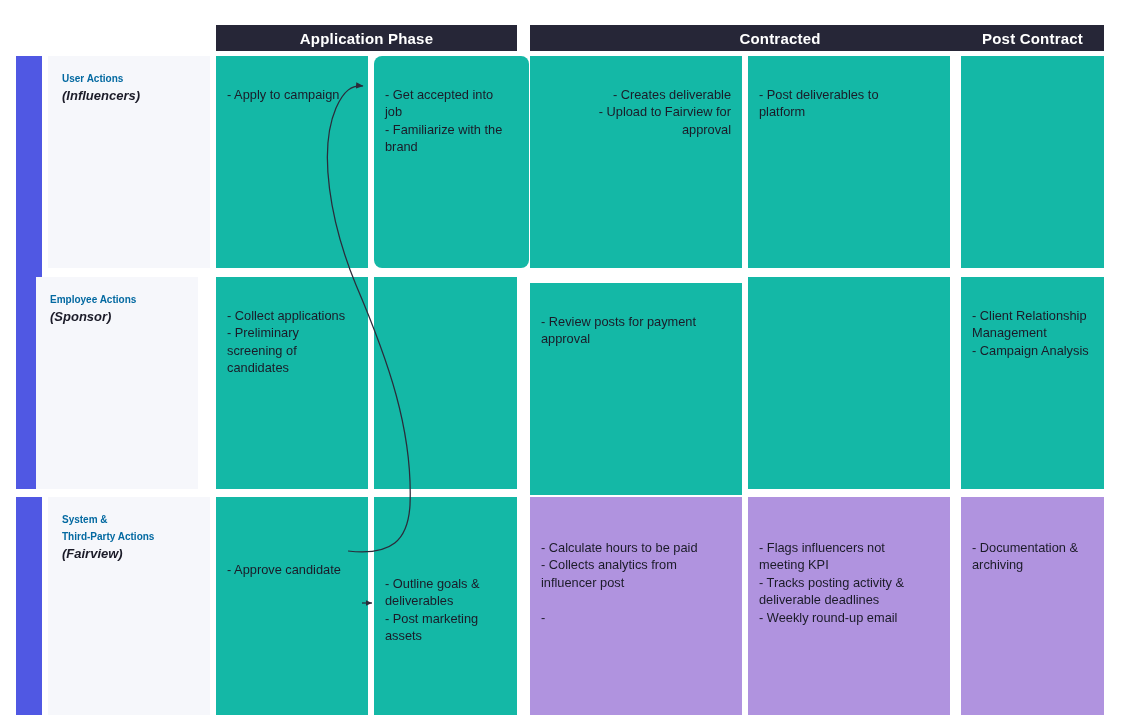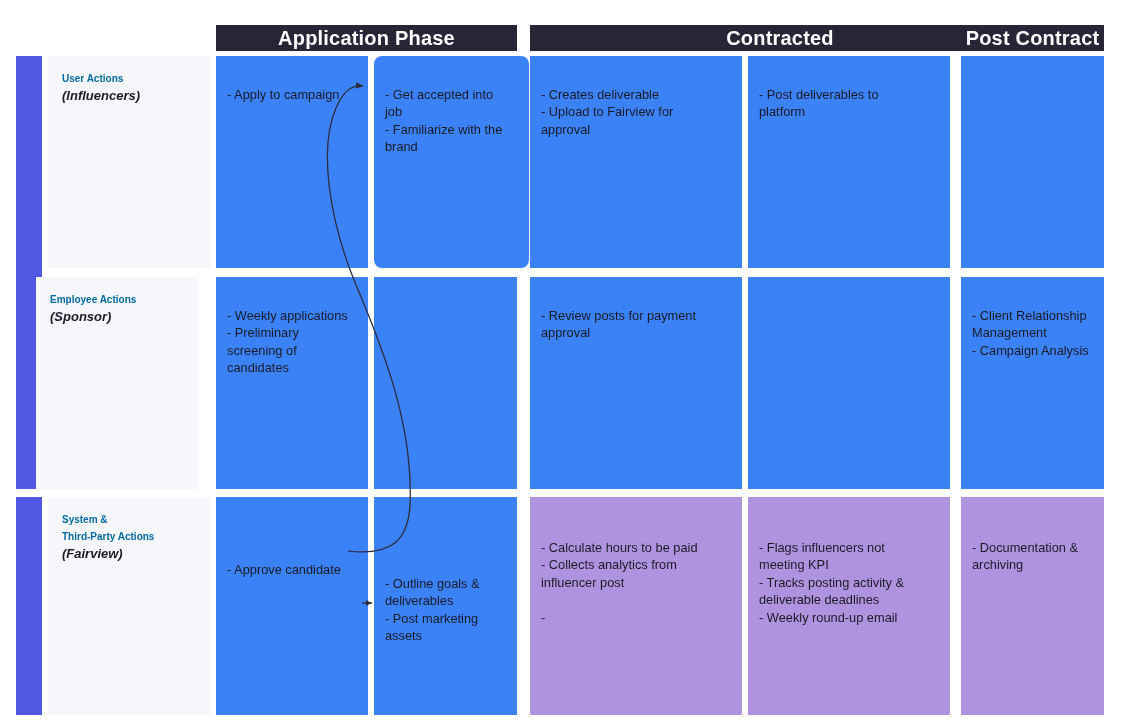--- a/index.html
+++ b/index.html
@@ -11,21 +11,21 @@
     position:relative;
   }
   .board{position:absolute;left:0;top:0;width:1122px;height:720px;}
 
   
   .phase-header{
     position:absolute;
     height:26px;
     background:#262637;
     color:#ffffff;
-    font-size:20px;
+    font-size:15px;
     font-weight:bold;
     display:flex;align-items:center;justify-content:center;
     letter-spacing:.2px;
   }
 
   
   .lane-label{
     position:absolute;
     background:#F6F7FB;
     display:flex;
@@ -57,21 +57,21 @@
   .card{
     position:absolute;
     box-sizing:border-box;
     padding:12px 11px;
     font-size:12.8px;
     line-height:17.5px;
     color:#1b1b28;
     white-space:pre-line;
     overflow:hidden;
   }
-  .card.yellow{background:#3b82f6;}
+  .card.yellow{background:#14b8a6;}
   .card.purple{background:#B093DF;}
   .card .body{display:block;}
 
   
   .connectors{position:absolute;left:0;top:0;width:1122px;height:720px;pointer-events:none;}
 </style>
 </head>
 <body>
 
 <div class="board">
@@ -93,52 +93,52 @@
     <span class="body">- Apply to campaign</span>
   </div>
 
   <div class="card yellow" style="left:374px;top:56px;width:155px;height:212px;border-radius:8px;">
     <span class="body">- Get accepted into
   job
 - Familiarize with the
   brand</span>
   </div>
 
-  <div class="card yellow" style="left:530px;top:56px;width:212px;height:212px;">
+  <div class="card yellow" style="left:530px;top:56px;width:212px;height:212px;text-align:right;">
     <span class="body">- Creates deliverable
 - Upload to Fairview for
 approval</span>
   </div>
 
   <div class="card yellow" style="left:748px;top:56px;width:202px;height:212px;">
     <span class="body">- Post deliverables to
 platform</span>
   </div>
 
   <div class="card yellow" style="left:961px;top:56px;width:143px;height:212px;">
     <span class="body"></span>
   </div>
 
   <div class="lane-label" style="left:36px;top:277px;width:162px;height:212px;">
     <span class="ttl">Employee Actions</span>
     <span class="sub">(Sponsor)</span>
   </div>
 
   <div class="card yellow" style="left:216px;top:277px;width:152px;height:212px;">
-    <span class="body">- Weekly applications
+    <span class="body">- Collect applications
 - Preliminary
 screening of
 candidates</span>
   </div>
 
   <div class="card yellow" style="left:374px;top:277px;width:143px;height:212px;">
     <span class="body"></span>
   </div>
 
-  <div class="card yellow" style="left:530px;top:277px;width:212px;height:212px;">
+  <div class="card yellow" style="left:530px;top:283px;width:212px;height:212px;">
     <span class="body">- Review posts for payment
 approval</span>
   </div>
 
   <div class="card yellow" style="left:748px;top:277px;width:202px;height:212px;">
     <span class="body"></span>
   </div>
 
   <div class="card yellow" style="left:961px;top:277px;width:143px;height:212px;">
     <span class="body">- Client Relationship

